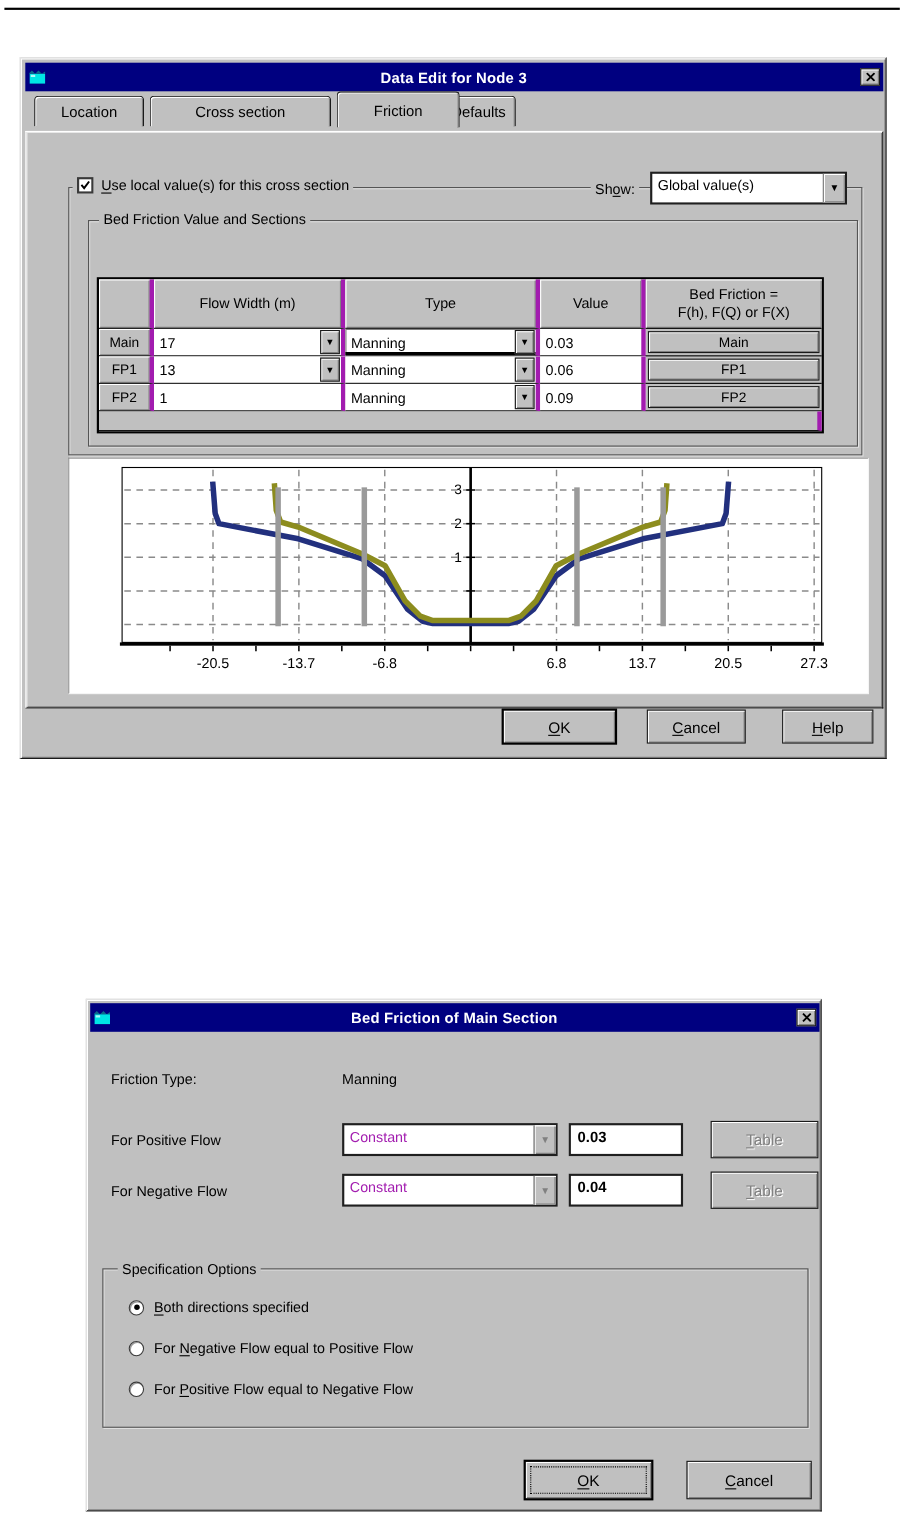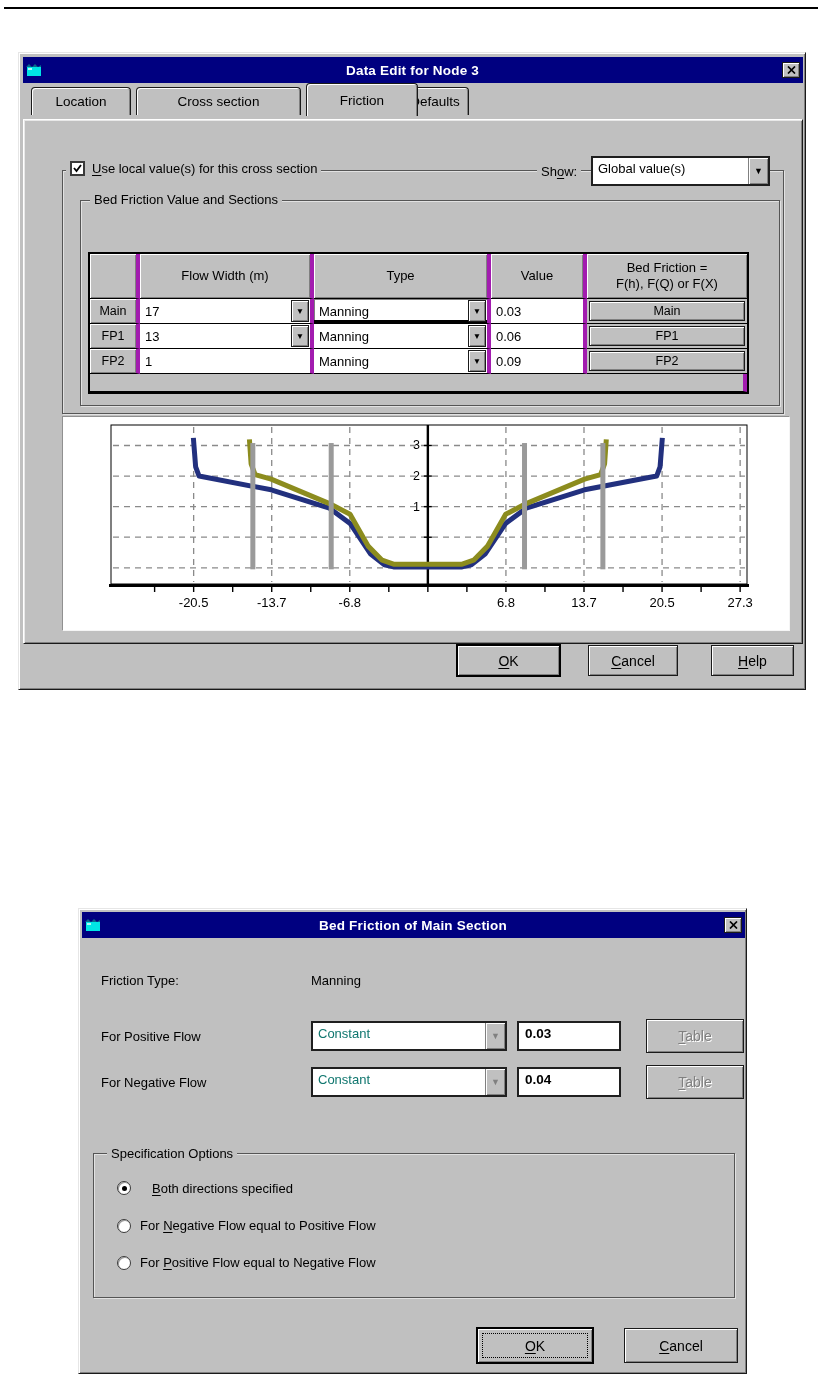--- a/index.html
+++ b/index.html
@@ -38,21 +38,21 @@
            box-shadow:inset 1px 1px 0 #e8e8e8,inset -1px -1px 0 #808080;}
 
   
   .checkbox{width:15px;height:15px;background:#fff;border:2px solid #3a3a3a;display:inline-flex;
             align-items:center;justify-content:center;}
   .combo{display:flex;background:#fff;border:2px solid #1f1f1f;align-items:stretch;}
   .combo .combo-text{flex:1;padding:3px 4px 0 5px;white-space:nowrap;overflow:hidden;}
   .combo .combo-btn{width:20px;background:#C0C0C0;border-left:1px solid #808080;
         box-shadow:inset 1px 1px 0 #fff,inset -1px -1px 0 #808080;
         display:flex;align-items:center;justify-content:center;font-size:9px;}
-  .combo.disabled .combo-text{color:#0f766e;}
+  .combo.disabled .combo-text{color:#a21caf;}
   .combo.disabled .combo-btn{color:#808080;}
   .field{background:#fff;border:2px solid #1f1f1f;padding:3px 4px 0 6px;font-size:13.5px;}
 
   .radio{width:14px;height:14px;border-radius:50%;background:#fff;border:1.5px solid #3a3a3a;
          box-shadow:inset 1px 1px 0 #9a9a9a;position:relative;display:inline-block;}
   .radio.checked::after{content:"";position:absolute;left:3.5px;top:3.5px;width:5px;height:5px;
          border-radius:50%;background:#000;}
 
   
   .ftable{position:absolute;border:2px solid #000;background:#C0C0C0;display:grid;
@@ -273,21 +273,21 @@
     <span class="combo-btn">▼</span>
   </div>
   <div class="field" style="position:absolute;left:438px;top:158px;width:104px;height:30px;font-weight:bold;">0.04</div>
   <button class="btn btn-disabled" style="position:absolute;left:567px;top:156px;width:98px;height:34px;">
     <span><u>T</u>able</span>
   </button>
 
   <div class="etched" style="position:absolute;left:14px;top:244px;width:642px;height:145px;"></div>
   <span class="gcaption" style="left:28px;top:237px;">Specification Options</span>
 
-  <div class="lbl" style="left:38px;top:272px;display:flex;gap:21px;">
+  <div class="lbl" style="left:38px;top:272px;display:flex;align-items:center;gap:9px;">
     <span class="radio checked"></span>
     <span><u>B</u>oth directions specified</span>
   </div>
   <div class="lbl" style="left:38px;top:309px;display:flex;align-items:center;gap:9px;">
     <span class="radio"></span>
     <span>For <u>N</u>egative Flow equal to Positive Flow</span>
   </div>
   <div class="lbl" style="left:38px;top:346px;display:flex;align-items:center;gap:9px;">
     <span class="radio"></span>
     <span>For <u>P</u>ositive Flow equal to Negative Flow</span>

